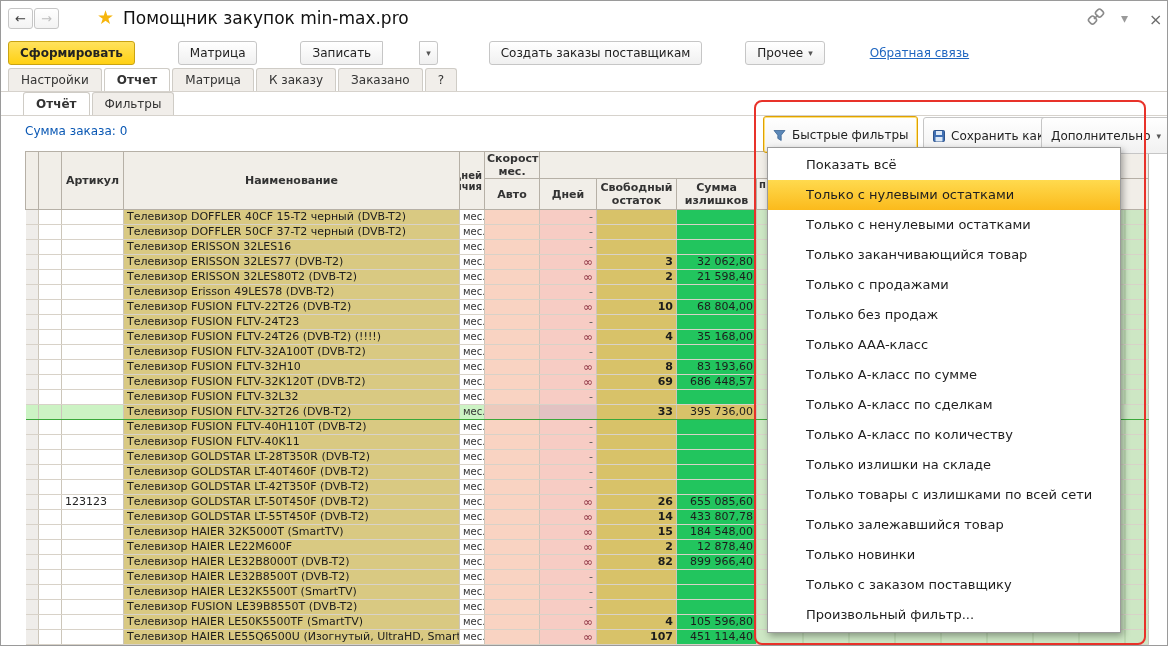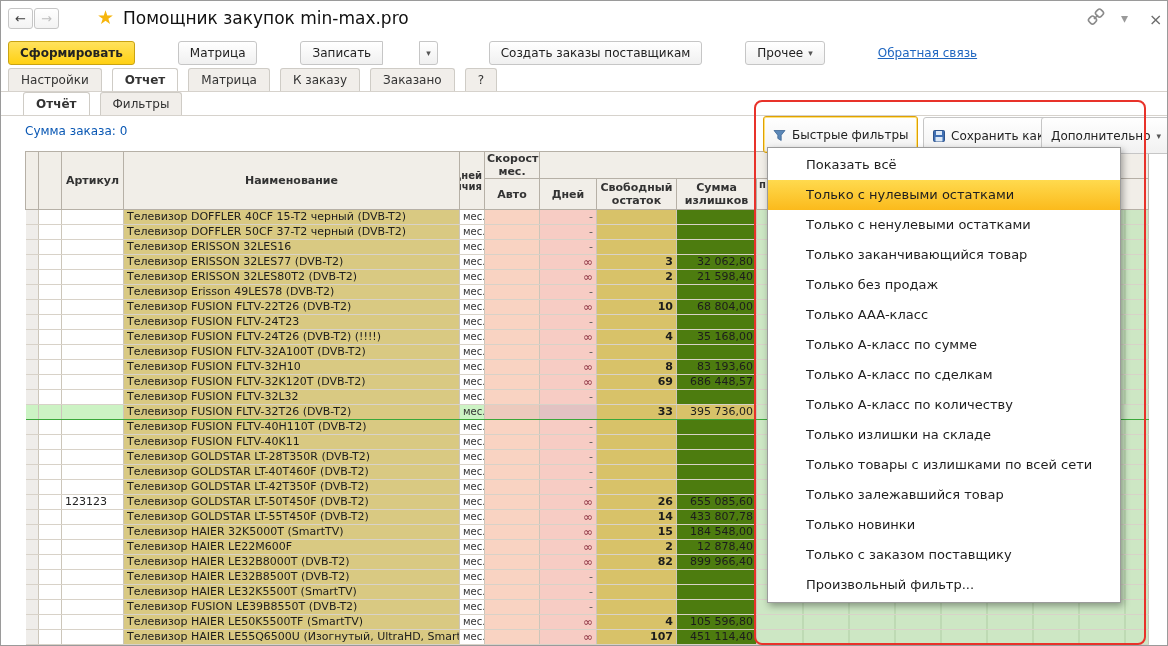--- a/index.html
+++ b/index.html
@@ -20,28 +20,28 @@
   .ico-close{left:1148px;font-size:16px;color:#6e6e6e;}
 
   
   .toolbar{position:absolute;top:37px;left:0;right:0;height:30px;padding-left:7px;display:flex;align-items:center;gap:37px;}
   .tb-btn{display:inline-flex;align-items:center;gap:5px;height:24px;padding:0 11px;border:1px solid #c6c6c6;border-radius:3px;
           background:linear-gradient(#ffffff,#f0f0f0);font-size:12px;color:#222;margin-right:6px;cursor:pointer;white-space:nowrap;box-sizing:border-box;}
   .tb-btn.primary{background:linear-gradient(#ffe25e,#ffd012);border-color:#c9a313;font-weight:bold;}
   .split-main{margin-right:0;border-top-right-radius:0;border-bottom-right-radius:0;}
   .split-caret{margin-left:-1px;border-top-left-radius:0;border-bottom-left-radius:0;padding:0 6px;color:#555;}
   .caret{font-size:9px;color:#555;}
-  .feedback{margin-left:10px;font-size:12px;color:#1f66c0;text-decoration:underline;cursor:pointer;}
+  .feedback{margin-left:2px;font-size:12px;color:#1f66c0;text-decoration:underline;cursor:pointer;}
 
   
   .tabbar{position:absolute;left:0;right:0;display:flex;align-items:flex-end;border-bottom:1px solid #d6d2cc;background:#fff;}
   .tabbar.main{top:67px;height:23px;padding-left:7px;}
   .tabbar.inner{top:91px;height:23px;padding-left:22px;}
   .tab{height:22px;line-height:22px;padding:0 12px;font-size:12px;color:#333;background:#f1eeea;
-       border:1px solid #cfccc6;border-bottom:none;border-radius:3px 3px 0 0;margin-right:10px;cursor:pointer;white-space:nowrap;}
+       border:1px solid #cfccc6;border-bottom:none;border-radius:3px 3px 0 0;margin-right:2px;cursor:pointer;white-space:nowrap;}
   .tab.active{background:#fff;font-weight:bold;}
 
   
   .summary{position:absolute;left:24px;top:123px;font-size:12px;color:#0a58b4;}
 
   
   .flt-btn{position:absolute;display:flex;align-items:center;gap:6px;height:37px;padding:0 9px;font-size:12px;color:#222;
            border:1px solid #c6c6c6;border-radius:3px;background:linear-gradient(#fff,#f1f1f1);cursor:pointer;box-sizing:border-box;white-space:nowrap;z-index:10;}
   .flt-quick{left:762px;top:115px;border:1px solid #dfa104;box-shadow:0 0 0 1px #ffe27a inset;}
   .flt-save{left:922px;top:116px;}
@@ -59,21 +59,21 @@
              border-right:1px solid #ccc6ba;border-bottom:1px solid #d8d2c8;}
   .cell-margin{background:#efedea;}
   .cell-sel{background:#fff;}
   .cell-article{background:#fff;color:#222;}
   .cell-name{background:#d9c982;border-right-color:#b3a055;border-bottom-color:#bfae60;padding-left:13px;color:#1c1c1c;}
   .cell-unit{background:#fff;text-align:center;font-size:10px;color:#333;padding:0 1px;}
   .cell-auto{background:#f9d3c2;border-right-color:#dcb4a2;border-bottom-color:#e4bfae;}
   .cell-days{background:#f7ccc4;border-right-color:#dcb0a8;border-bottom-color:#e2bbb3;text-align:right;color:#555;}
   .cell-days.inf{color:#8c3040;font-size:12px;}
   .cell-free{background:#d8c269;border-right-color:#b39a43;border-bottom-color:#bfa74e;text-align:right;font-weight:bold;color:#1c1c1c;}
-  .cell-excess{background:#4d7c0f;border-right-color:#b39a43;border-bottom-color:#bfa74e;text-align:right;color:#1c1c1c;}
+  .cell-excess{background:#22c55e;border-right-color:#b39a43;border-bottom-color:#bfa74e;text-align:right;color:#1c1c1c;}
   .cell-rest{background:#cde7c4;border-bottom-color:#aecda3;
              background-image:repeating-linear-gradient(90deg,transparent 0 45px,#aecda3 45px 46px);}
   tr.selected td{background:#ccf3c4;border-top:1px solid #3aa83a;border-bottom:1px solid #3aa83a;}
   tr.selected td.cell-name{background:#d9c982;margin-left:15px;}
   tr.selected td.cell-auto{background:#eccabd;}
   tr.selected td.cell-days{background:#e2c2c2;}
   tr.selected td.cell-free,tr.selected td.cell-excess{background:#d8c269;}
   tr.selected td.cell-rest{background:#cde7c4;}
 
   
@@ -553,20 +553,21 @@
           <td class="cell-rest"></td>
         </tr>
       </tbody>
   </table>
 
   <div class="menu" id="filter-menu">
       <div class="menu-item">Показать всё</div>
       <div class="menu-item selected">Только с нулевыми остатками</div>
       <div class="menu-item">Только с ненулевыми остатками</div>
       <div class="menu-item">Только заканчивающийся товар</div>
+      <div class="menu-item">Только с продажами</div>
       <div class="menu-item">Только без продаж</div>
       <div class="menu-item">Только AAA-класс</div>
       <div class="menu-item">Только А-класс по сумме</div>
       <div class="menu-item">Только А-класс по сделкам</div>
       <div class="menu-item">Только А-класс по количеству</div>
       <div class="menu-item">Только излишки на складе</div>
       <div class="menu-item">Только товары с излишками по всей сети</div>
       <div class="menu-item">Только залежавшийся товар</div>
       <div class="menu-item">Только новинки</div>
       <div class="menu-item">Только с заказом поставщику</div>

